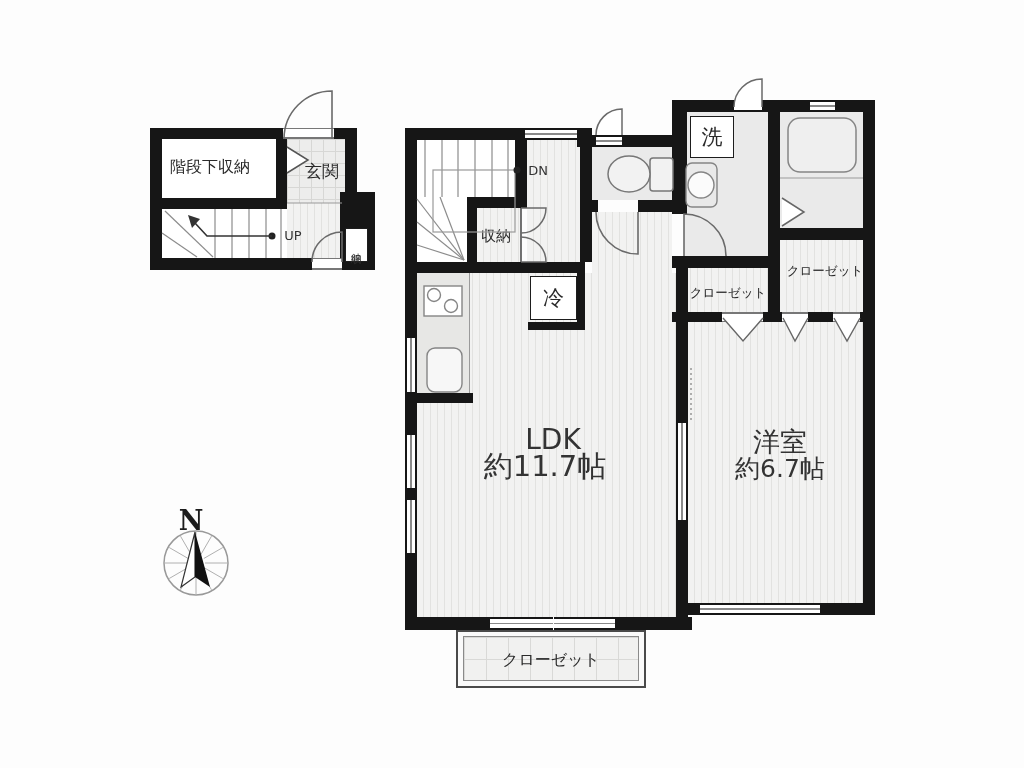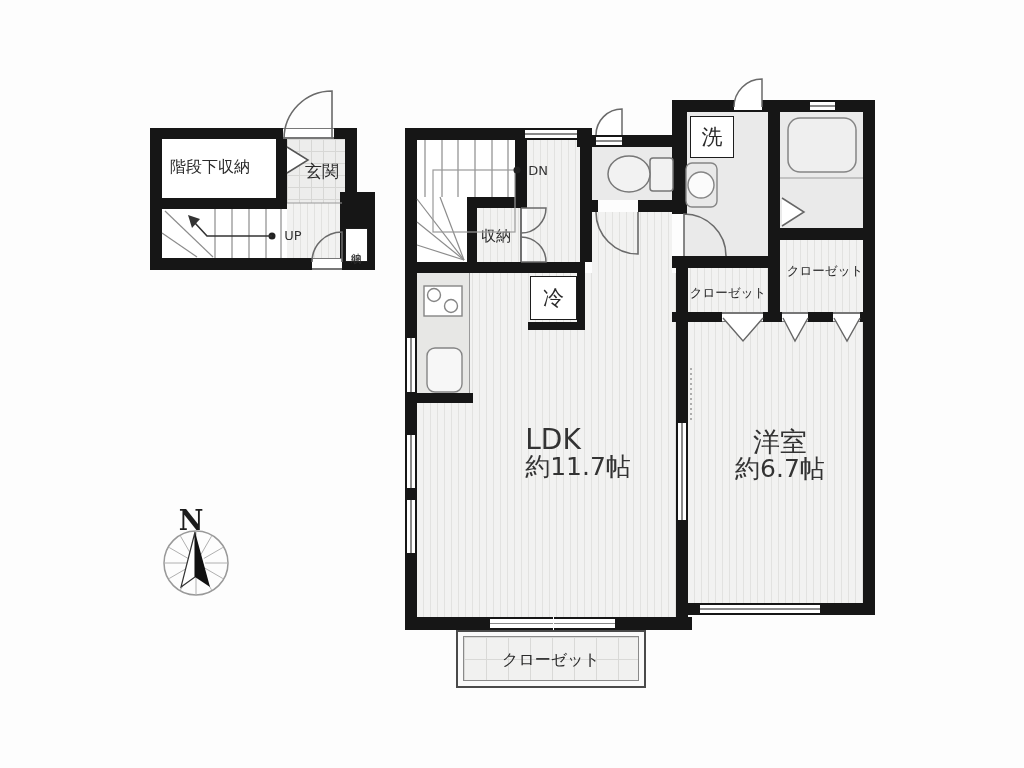--- a/index.html
+++ b/index.html
@@ -124,21 +124,21 @@
     <div class="box" style="left:690px;top:116px;width:44px;height:42px;"></div>
     <div class="label" style="left:690px;top:125px;width:44px;height:24px;font-size:21px;">洗</div>
     <div class="box" style="left:530px;top:276px;width:47px;height:44px;"></div>
     <div class="label" style="left:530px;top:286px;width:47px;height:24px;font-size:21px;">冷</div>
 
     <div class="label" style="left:523px;top:163px;width:30px;height:15px;font-size:13px;font-weight:500;color:#333;">DN</div>
     <div class="label" style="left:470px;top:227px;width:52px;height:18px;font-size:15px;">収納</div>
     <div class="label" style="left:684px;top:285px;width:88px;height:16px;font-size:12.5px;">クローゼット</div>
     <div class="label" style="left:781px;top:263px;width:88px;height:16px;font-size:12.5px;">クローゼット</div>
     <div class="label" style="left:483px;top:425px;width:140px;height:30px;font-size:28px;font-weight:500;color:#333;">LDK</div>
-    <div class="label" style="left:508px;top:452px;width:140px;height:28px;font-size:25px;font-weight:500;color:#333;">約11.7帖</div>
+    <div class="label" style="left:475px;top:452px;width:140px;height:28px;font-size:29px;font-weight:500;color:#333;">約11.7帖</div>
     <div class="label" style="left:710px;top:426px;width:140px;height:30px;font-size:27px;font-weight:500;color:#333;">洋室</div>
     <div class="label" style="left:710px;top:454px;width:140px;height:28px;font-size:25px;font-weight:500;color:#333;">約6.7帖</div>
   </div>
 
   <div style="position:absolute;left:456px;top:630px;width:190px;height:58px;border:2px solid #4a4a4a;box-sizing:border-box;background:#fafafa;">
     <div class="grid22" style="position:absolute;left:5px;top:4px;right:5px;bottom:5px;border:1px solid #8a8a8a;"></div>
     <div class="label" style="left:0;top:18px;width:186px;height:20px;font-size:16px;">クローゼット</div>
   </div>
 
   <div class="label" style="left:176px;top:506px;width:30px;height:28px;font-size:27px;font-weight:bold;font-family:'DejaVu Serif',serif;color:#1c1c1c;">N</div>

